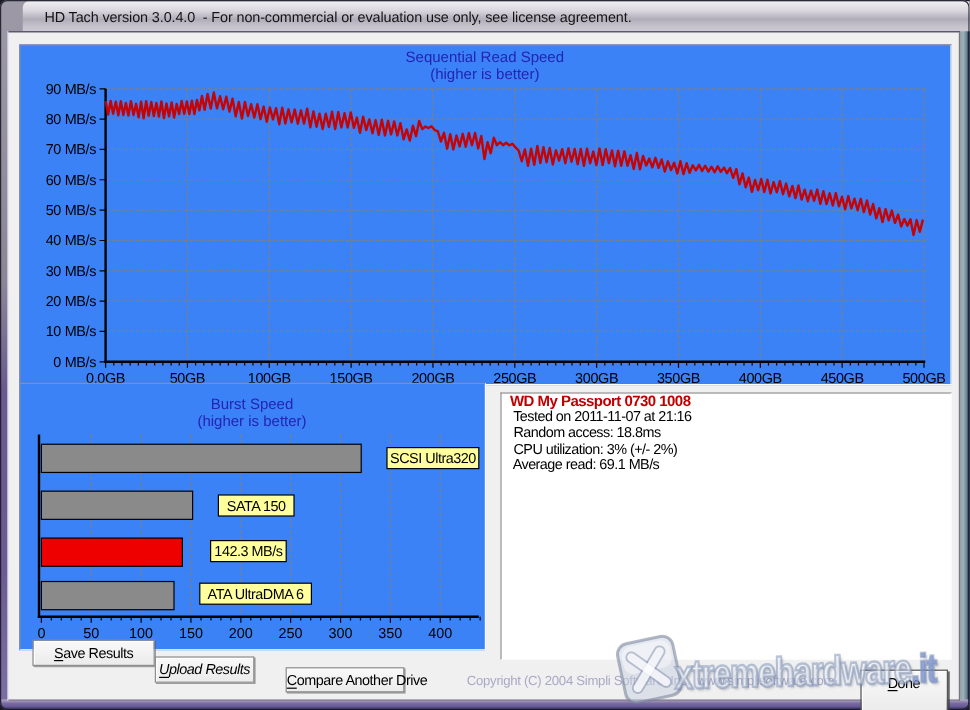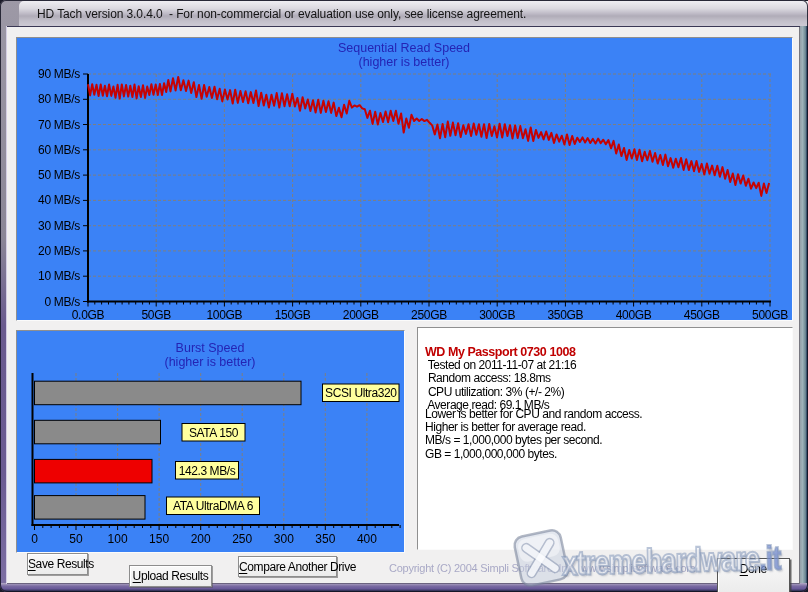--- a/index.html
+++ b/index.html
@@ -14,21 +14,21 @@
 #bottomglass { position:absolute; left:1px; bottom:0; width:806px; height:9px;
   background:linear-gradient(180deg,#b4aac6 0%,#7a6ba2 35%,#685898 65%,#2c3050 88%,#15223a 100%); border-radius:0 0 7px 7px; }
 #titlebar { position:absolute; left:19px; top:1px; width:806px; height:25px; border-radius:5px 5px 0 0;
   background:linear-gradient(180deg,#efeef2 0%,#dbd9e0 30%,#bcb8c4 52%,#b0acb8 60%,#c3c0ca 80%,#cdcad4 100%); }
 #titletext { position:absolute; left:18px; top:5.5px; font-size:12px; color:#141414; letter-spacing:-0.1px; }
 #client { position:absolute; left:7px; top:26px; width:793px; height:558px; background:#f1f0f0;
   border-top:1px solid #3a3854; box-shadow: inset -1px 0 0 #77777f, inset 0 -1px 0 #6c6480; }
 .panel { position:absolute; background:#3b82f6; border-top:1px solid #8f8f8f; border-left:1px solid #8f8f8f;
   border-right:1px solid #fbfbfb; border-bottom:1px solid #fbfbfb; }
 #toppanel   { left:9px;  top:10px;  width:777px; height:284px; }
-#burstpanel { left:9px;  top:303px; width:389px; height:223px; }
+#burstpanel { left:9px;  top:292px; width:389px; height:223px; }
 #infopanel  { left:410px; top:300px; width:376px; height:223px; background:#fff; }
 #infopanel .red { color:#c00000; font-weight:bold; font-size:12.5px; }
 #infopanel div { font-size:12px; letter-spacing:-0.45px; color:#000; line-height:13.2px; white-space:pre; }
 .btn { position:absolute; background:linear-gradient(180deg,#f9f9f9,#ebebeb);
   border:1px solid #8d8d8d; box-shadow: inset 1px 1px 0 #fff, 1px 1px 0 rgba(90,90,90,.55);
   font-size:12px; letter-spacing:-0.4px; color:#000; text-align:center; white-space:nowrap; font-family:"Liberation Sans", sans-serif; }
 .btn u { text-underline-offset:1.5px; }
 #copyr { position:absolute; left:382px; top:534.5px; font-size:11px; color:#a9a9c6; letter-spacing:-0.25px; }
 #wmtext { position:absolute; left:562px; top:544px; font-size:34px; font-weight:bold; letter-spacing:-1.2px;
   transform:scaleX(0.80) rotate(-1.2deg); transform-origin:left top;
@@ -284,32 +284,28 @@
 <text x="183.7" y="212" text-anchor="middle" font-family="Liberation Sans, sans-serif" font-size="12" fill="#000">200</text>
 <text x="225.2" y="212" text-anchor="middle" font-family="Liberation Sans, sans-serif" font-size="12" fill="#000">250</text>
 <text x="266.8" y="212" text-anchor="middle" font-family="Liberation Sans, sans-serif" font-size="12" fill="#000">300</text>
 <text x="308.3" y="212" text-anchor="middle" font-family="Liberation Sans, sans-serif" font-size="12" fill="#000">350</text>
 <text x="349.9" y="212" text-anchor="middle" font-family="Liberation Sans, sans-serif" font-size="12" fill="#000">400</text>
 <line x1="15.5" y1="42" x2="15.5" y2="195" stroke="#000" stroke-width="2"></line>
 <line x1="14.5" y1="194" x2="382" y2="194" stroke="#000" stroke-width="2"></line>
 </svg>
     </div>
   <div class="panel" id="infopanel">
-    <div style="position:absolute;left:7px;top:18px;"><span class="red">WD My Passport 0730 1008</span>
+    <div style="position:absolute;left:7px;top:0;"><span class="red">WD My Passport 0730 1008</span>
  Tested on 2011-11-07 at 21:16
  Random access: 18.8ms
  CPU utilization: 3% (+/- 2%)
  Average read: 69.1 MB/s</div>
-    <div style="position:absolute;left:7px;top:80px;">Lower is better for CPU and random access.
-Higher is better for average read.
-MB/s = 1,000,000 bytes per second.
-GB = 1,000,000,000 bytes.</div>
   </div>
-  <div class="btn" style="left:20px; top:506px; width:61px; height:21.5px; line-height:20px;margin-top:20px;"><u>S</u>ave Results</div>
-  <div class="btn" style="left:122px; top:538px; width:83px; height:21.5px; line-height:20px;"><u>U</u>pload Results</div>
+  <div class="btn" style="left:20px; top:506px; width:102px; height:21.5px; line-height:20px;"><u>S</u>ave Results</div>
+  <div class="btn" style="left:122px; top:520px; width:83px; height:21.5px; line-height:20px;font-style:italic;"><u>U</u>pload Results</div>
   <div class="btn" style="left:231px; top:528.5px; width:99px; height:21.5px; line-height:20px;"><u>C</u>ompare Another Drive</div>
   <div class="btn" style="left:709.5px; top:531px; width:73.5px; height:37px; line-height:21px; border-color:#555; box-shadow:inset 1px 1px 0 #fff, 1.5px 1.5px 0 rgba(60,60,60,.75);"><u>D</u>one</div>
   <div id="copyr">Copyright (C) 2004 Simpli Software, Inc.&nbsp; www.simplisoftware.com</div>
 </div>
 <svg id="wmicon" width="68" height="68" viewBox="0 0 68 68" style="position:absolute;left:507px;top:526px">
   <g transform="rotate(-12 34 34)">
     <rect x="11" y="7" width="47" height="50" rx="9" fill="rgba(200,208,224,0.50)" stroke="rgba(115,125,150,0.55)" stroke-width="2.5"></rect>
     <rect x="14" y="10" width="41" height="23" rx="8" fill="rgba(255,255,255,0.42)"></rect>
     <g stroke="rgba(135,148,175,0.55)" stroke-width="10" stroke-linecap="round">
       <line x1="22" y1="19" x2="46" y2="45"></line>

